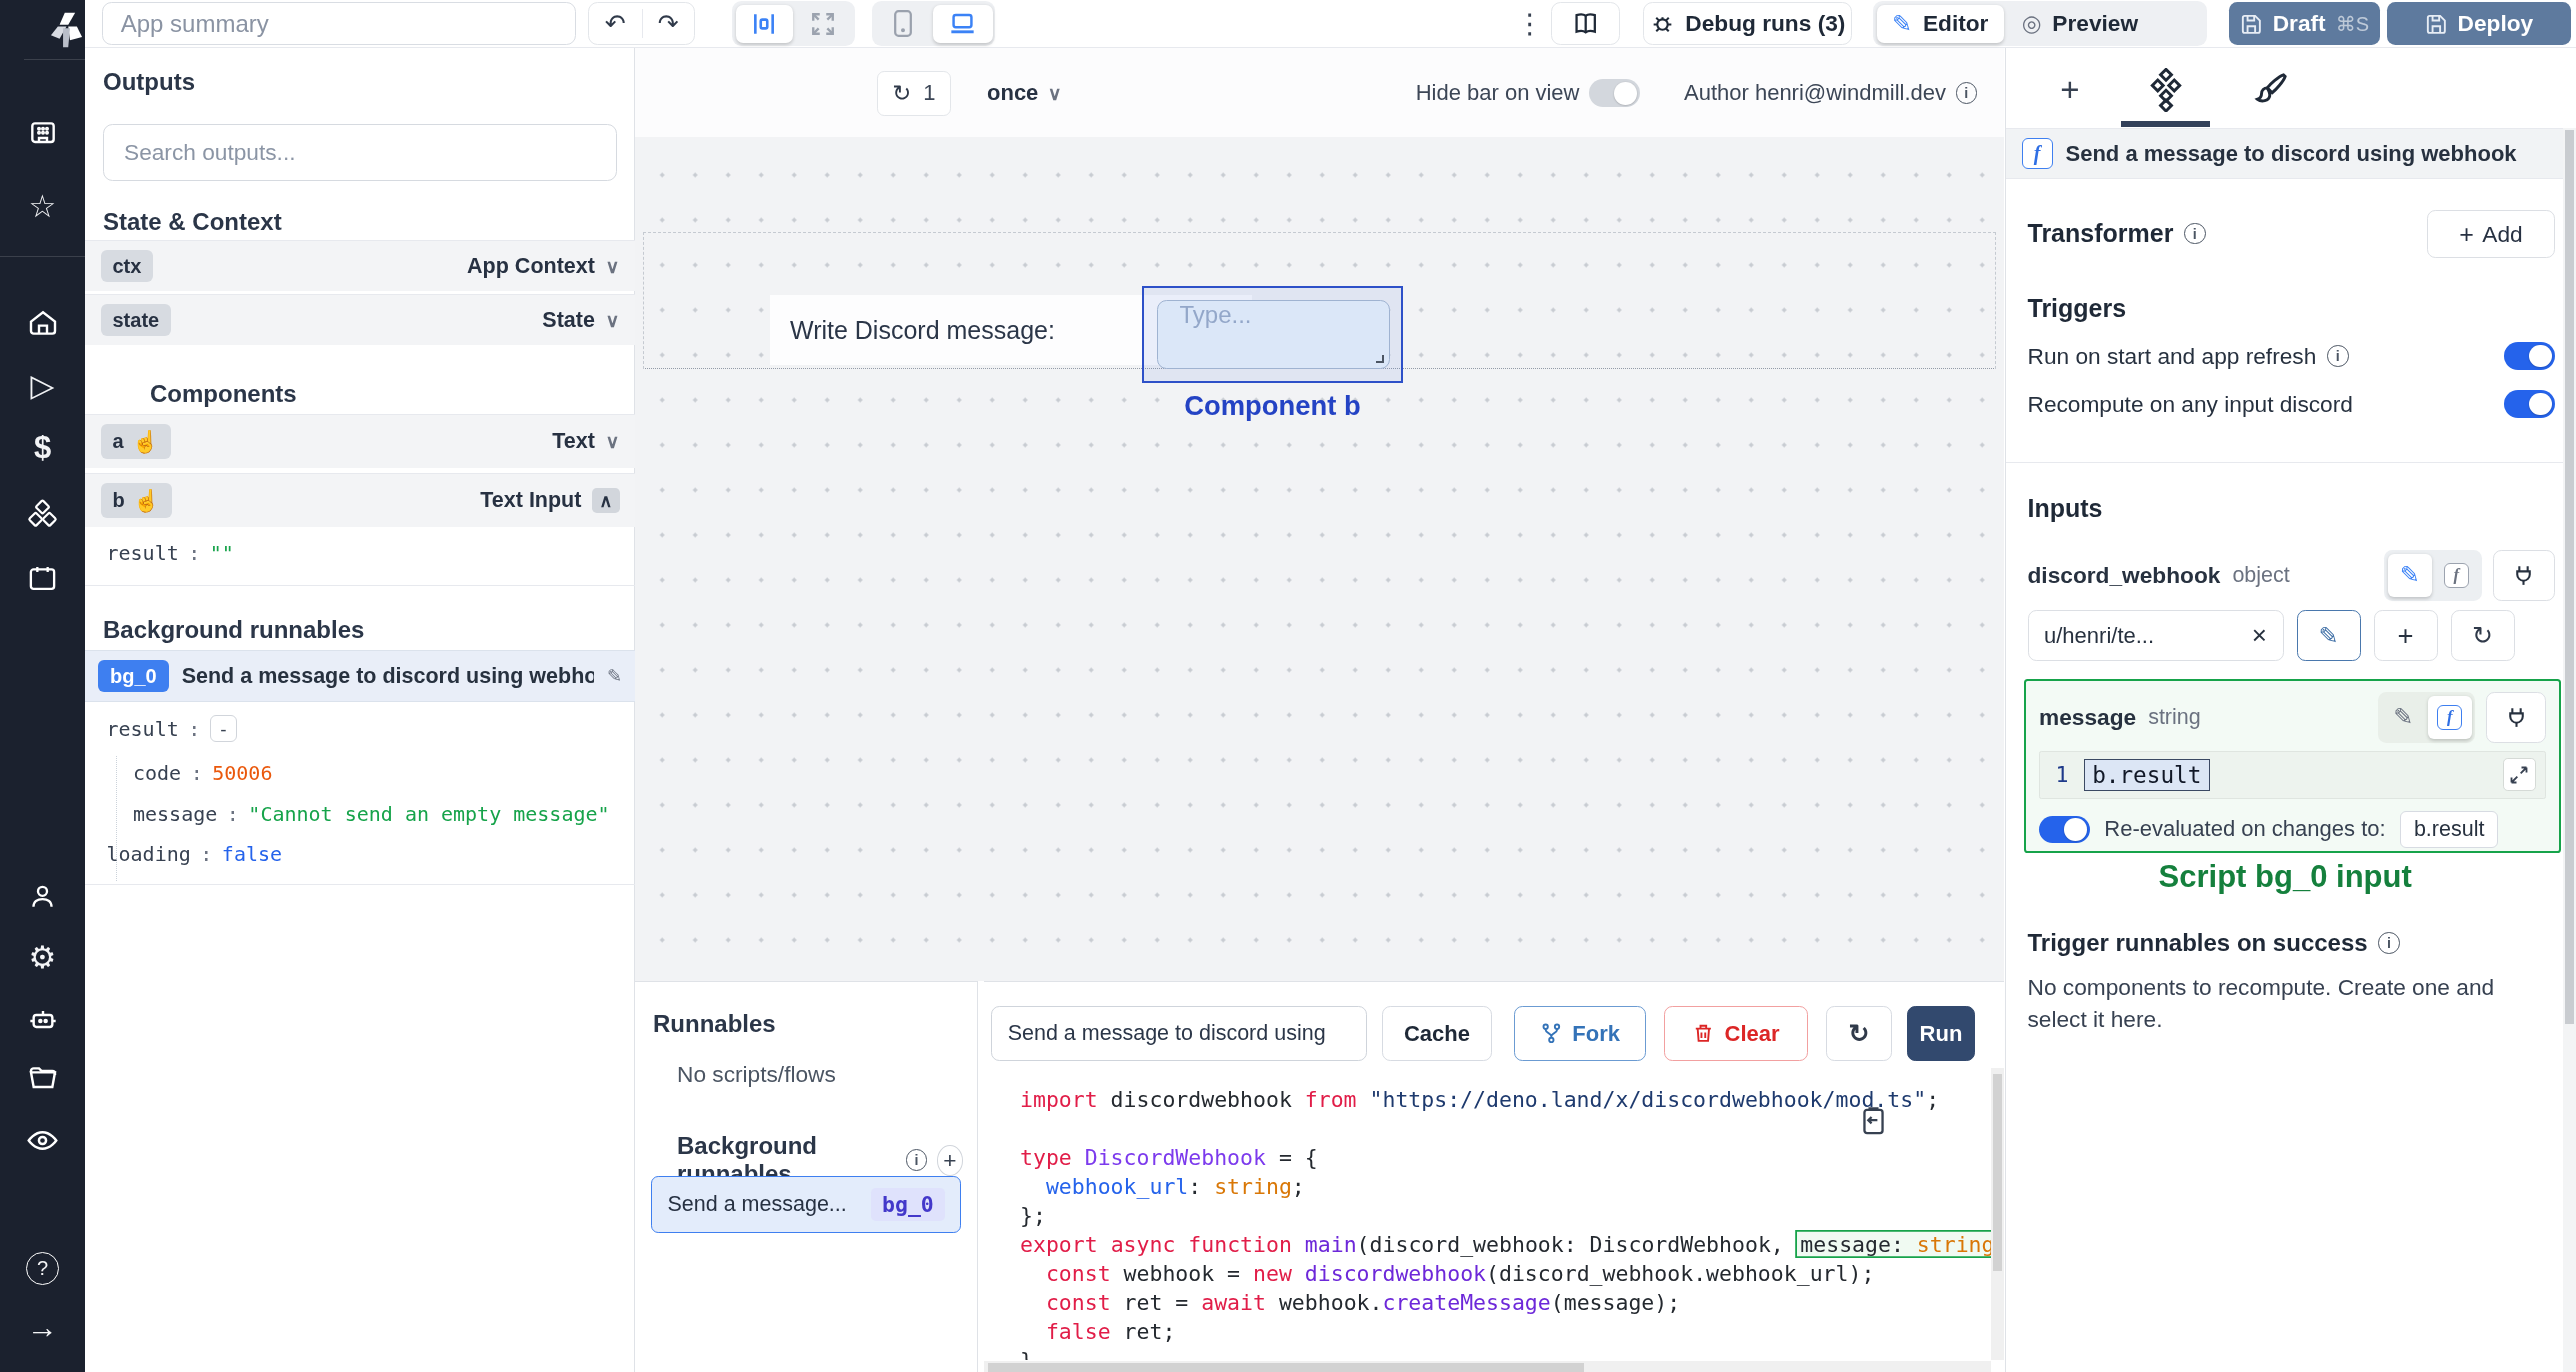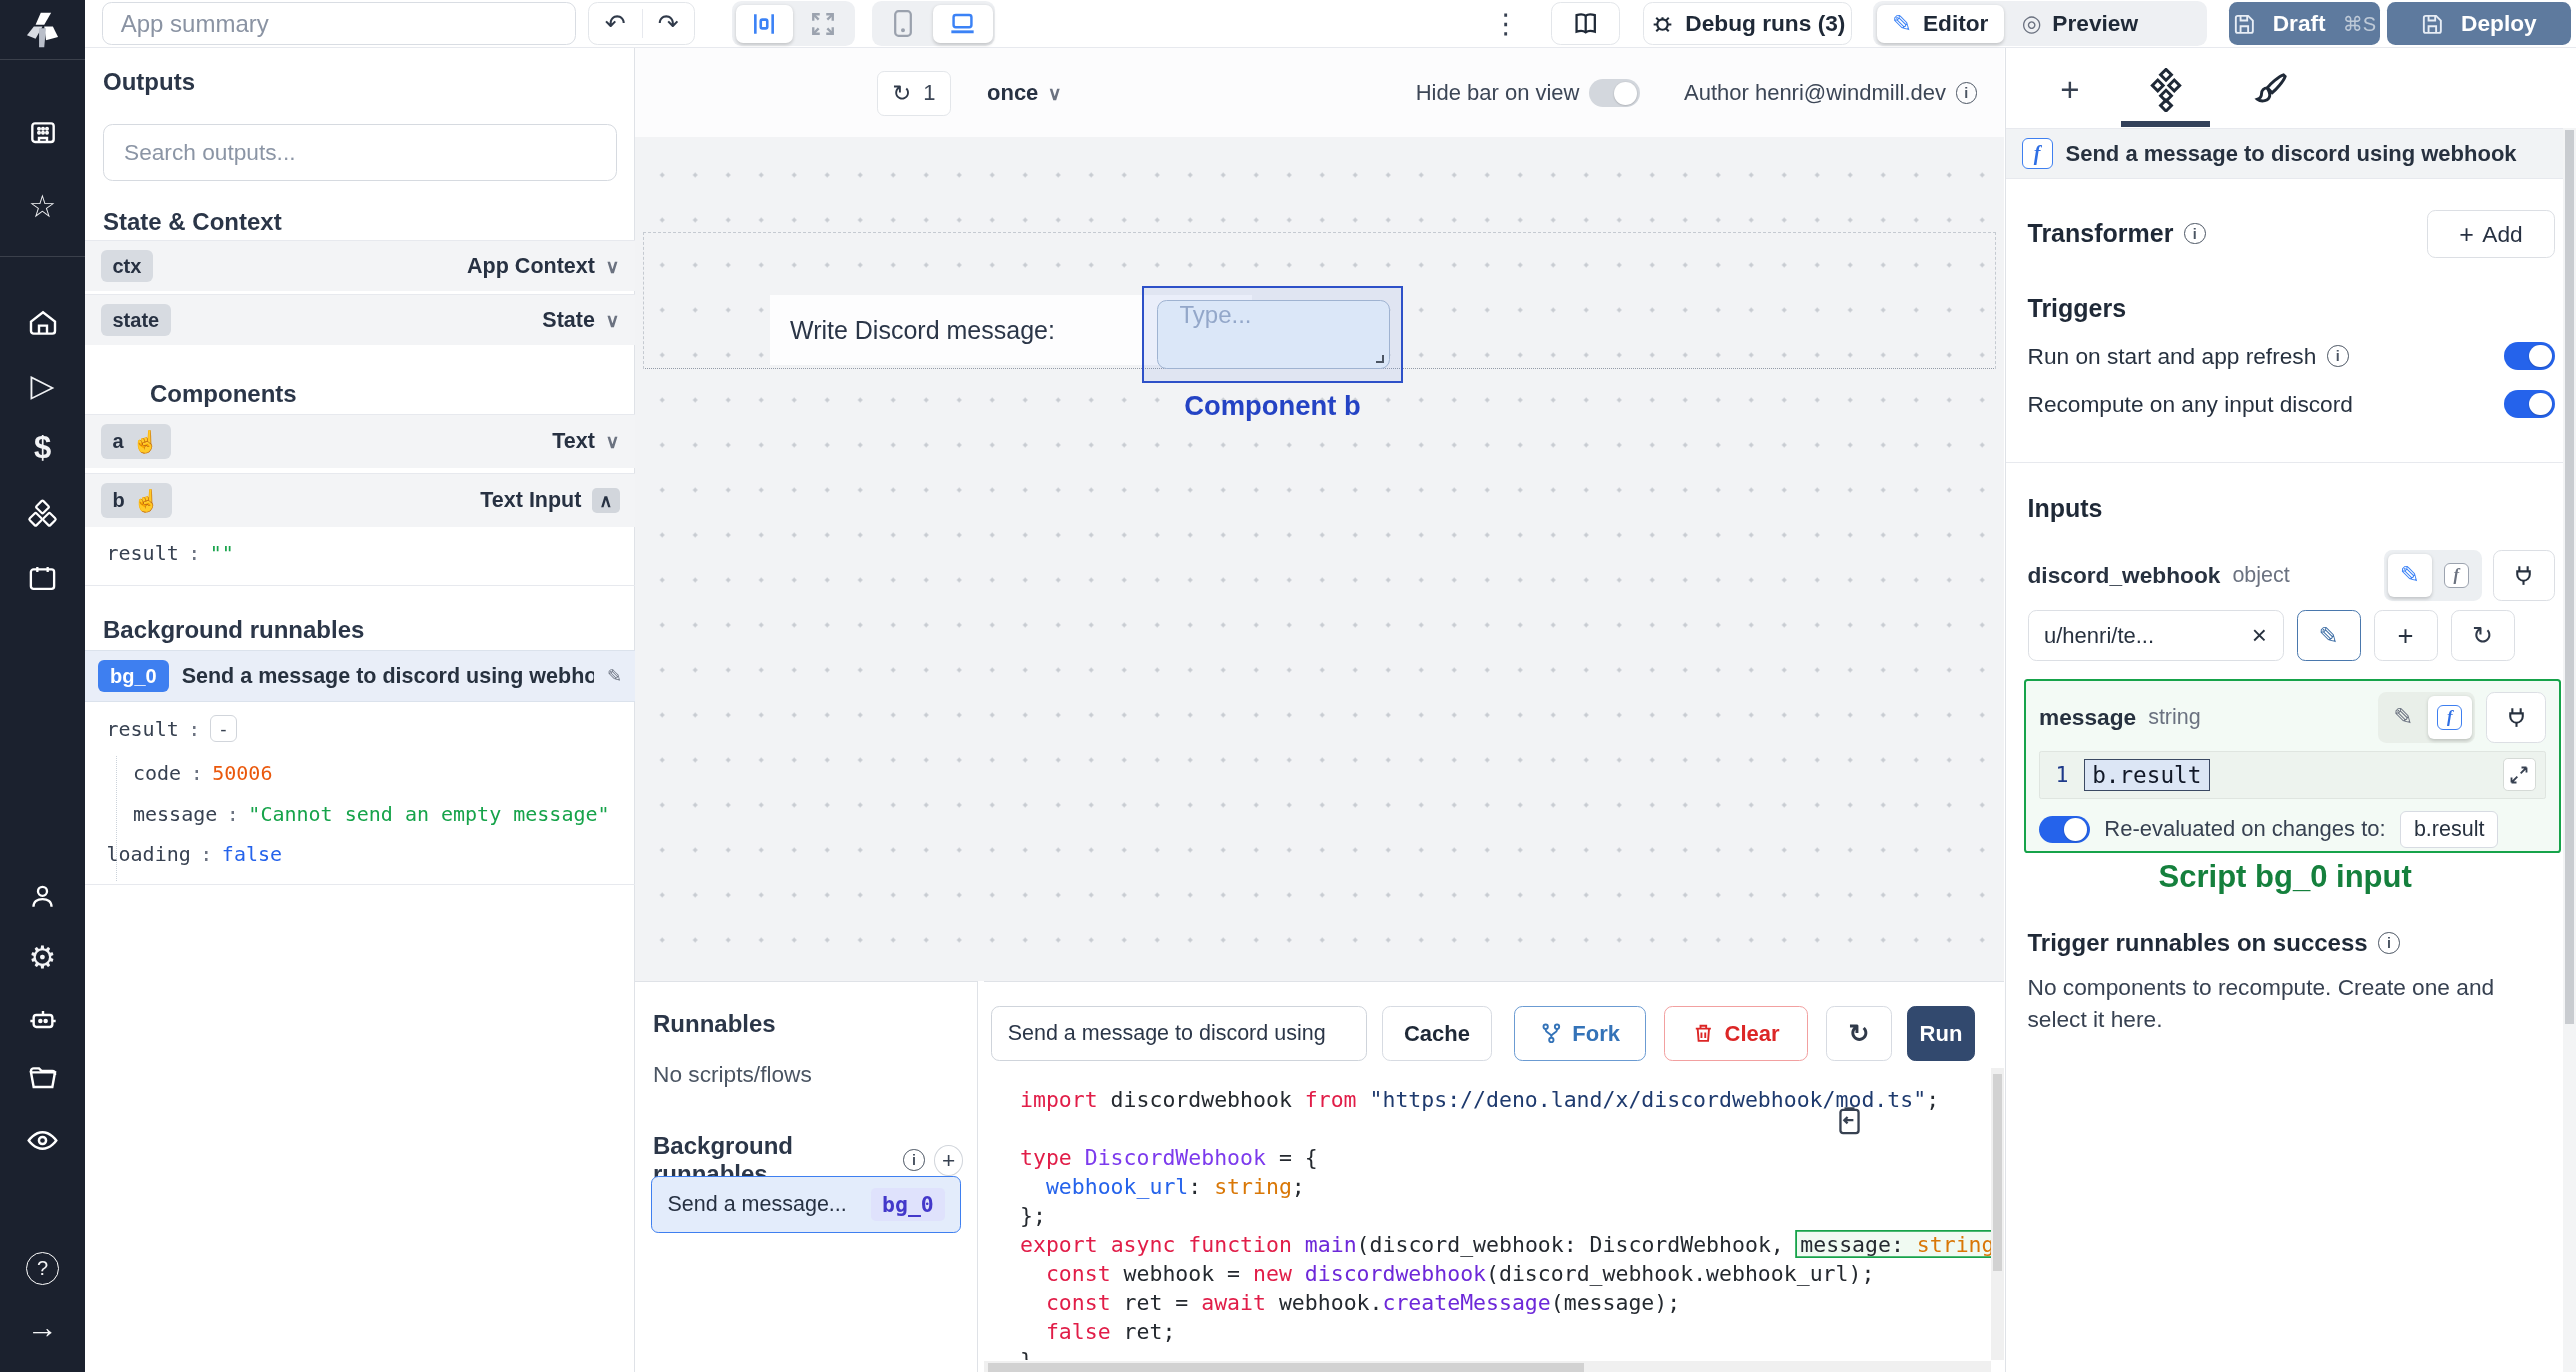--- a/index.html
+++ b/index.html
@@ -1,36 +1,36 @@
 <!DOCTYPE html>
 <html style="font-size:9.5px"><head>
 <meta charset="utf-8">
 <style>
   * { margin:0; padding:0; box-sizing:border-box; }
   html,body { width:2576px; height:1372px; overflow:hidden; background:#fff;
     font-family:"Liberation Sans", sans-serif; color:#27313f; }
-  .abs { position:absolute; }
+  .abs { position:absolute;padding-left:24px; }
   svg { display:block; }
 
   
   #sidebar { left:0; top:0; width:85px; height:1372px; background:#1b212e; }
   #sidebar .logo { width:85px; height:60px; display:flex; align-items:center; justify-content:center; border-bottom:0.6px solid rgba(255,255,255,.14); }
   .side-ic { position:absolute; left:0; width:85px; height:54px; display:flex; align-items:center; justify-content:center; color:#f3f4f6; font-size:31px; }
   .side-sep { position:absolute; left:0; width:85px; border-top:0.6px solid rgba(255,255,255,.14); }
 
   
   #topbar { left:85px; top:0; width:2491px; height:48px; background:#fff; border-bottom:1.2px solid #e7e9ee; }
   .tb-input { position:absolute; top:2.4px; height:43px; border:1.2px solid #d9dde3; border-radius:9.5px; background:#fff;
     font-size:24px; color:#8a93a3; padding:0 18px; display:flex; align-items:center; }
   .tb-box { position:absolute; top:2.4px; height:43px; background:#fff; border:1.2px solid #e3e6ea; border-radius:9.5px; display:flex; align-items:center; }
   .tb-seggroup { position:absolute; top:1.2px; height:45px; background:#eef0f3; border-radius:9.5px; display:flex; align-items:center; padding:0 3.6px; gap:2.4px; }
   .tb-seg { height:38px; border-radius:7.2px; display:flex; align-items:center; justify-content:center; padding:0 15.5px; color:#6b7280; }
   .tb-seg.active { background:#fff; box-shadow:0 1.2px 3.6px rgba(0,0,0,.18); }
   .tb-btn-dark { position:absolute; top:2.4px; height:43px; border-radius:8.3px; background:#5e7a9e; color:#fff;
-    display:flex; align-items:center; justify-content:center; gap:17px; font-size:22.7px; font-weight:700; }
+    display:flex; align-items:center; justify-content:center; gap:10px; font-size:22.7px; font-weight:700; }
   .glyph { font-size:25px; color:#303a4a; }
   .lbl-b { font-size:22.7px; font-weight:700; color:#1f2937; }
 
   
   #outputs { left:85px; top:48px; width:550px; height:1324px; background:#fff; border-right:1.2px solid #dfe2e7; }
   .h-sec { position:absolute; left:18px; font-size:24px; font-weight:700; color:#2b3648; }
   .srch { position:absolute; left:18px; width:514px; height:57px; border:1.2px solid #d6dae0; border-radius:9.5px;
     font-size:22.7px; color:#8b95a5; display:flex; align-items:center; padding:0 20px; background:#fff; }
   .o-row { position:absolute; left:0; width:550px; background:#f3f4f6; border-top:1.2px solid #e7e9ee;
     display:flex; align-items:center; padding:0 15.5px; }

